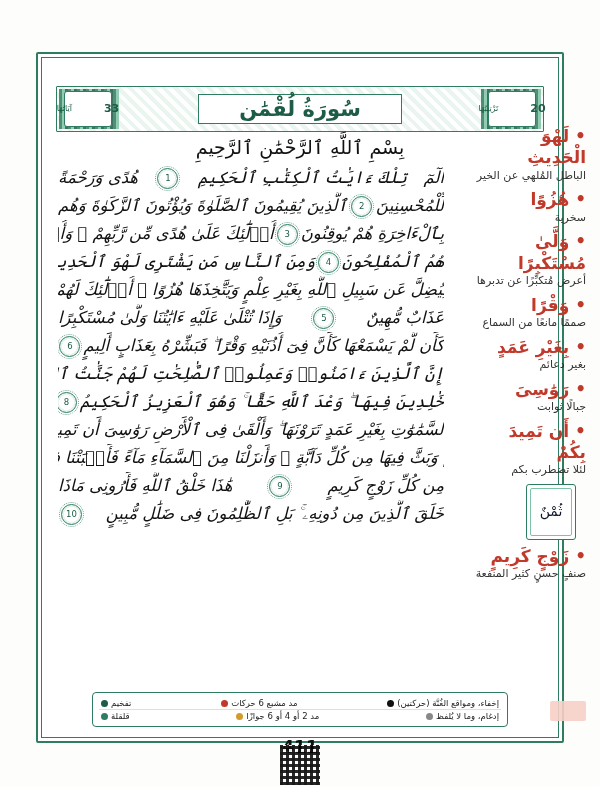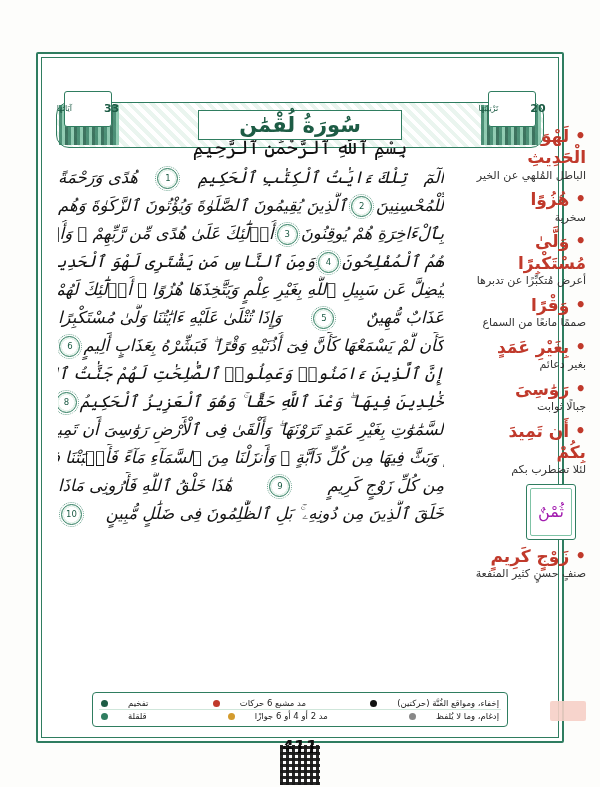--- a/index.html
+++ b/index.html
@@ -42,22 +42,22 @@
   .tab-sura{left:78px;}
   .tab-juz{right:78px;}
   .tab-juz .num{color:#b8860b;font-weight:bold;}
   
   .title-band{
     position:absolute;
     left:56px;right:56px;top:86px;height:44px;
     border:1.5px solid #2f7d60;
     background:
       repeating-linear-gradient(45deg,#eaf5ef 0 4px,#ffffff 4px 8px);
-    border-radius:13px;
-    display:flex;align-items:center;justify-content:center;margin-top:16px;
+    border-radius:1px;
+    display:flex;align-items:center;justify-content:center;
   }
   .title-band .orn{
     position:absolute;top:2px;bottom:2px;width:60px;
     background:
       repeating-linear-gradient(90deg,#2f7d60 0 3px,#7fc3a6 3px 6px,#1d5c45 6px 9px);
     opacity:.85;
   }
   .title-band .orn.left{left:2px;}
   .title-band .orn.right{right:2px;}
   .title-band .center{
@@ -88,21 +88,20 @@
   .corner-box .num{font-size:11px;font-weight:bold;color:#1d5c45;margin-left:32px;}
   .corner-left{left:64px;top:91px;}
   .corner-right{right:64px;top:91px;}
   
   .basmala{
     position:absolute;
     left:0;right:0;top:136px;
     text-align:center;
     font-size:19px;color:#111;
     direction:rtl;
-    font-family:Liberation Serif, serif;
   }
   
   .quran{
     position:absolute;
     left:58px;top:164px;
     width:386px;
     direction:rtl;
     text-align:justify;
     color:#111;
   }
@@ -146,42 +145,42 @@
   }
   .note{margin-bottom:7px;}
   .note .hw{
     color:#c0392b;font-size:17px;font-weight:bold;display:block;
   }
   .note .gl{color:#333;font-size:11px;display:block;}
   .note-box{
     width:48px;height:54px;margin:6px 10px 6px auto;
     border:1.5px solid #2f7d60;border-radius:3px;
     display:flex;align-items:center;justify-content:center;
-    font-size:16px;color:#a21caf;
+    font-size:14px;color:#0f172a;
     background:#fff;
     position:relative;
   }
   .note-box:before{content:"";position:absolute;inset:3px;border:1px solid #7fc3a6;border-radius:2px;}
   
   .legend{
     position:absolute;
     left:92px;right:92px;bottom:60px;
     border:1.5px solid #2f7d60;
     border-radius:4px;
     background:#ffffff;
     direction:rtl;
     padding:4px 6px;
     font-size:8.5px;color:#222;
   }
   .legend-row{
     display:flex;justify-content:space-between;align-items:center;
     padding:1px 2px;
   }
   .legend-row + .legend-row{border-top:1px solid #cfe6da;}
-  .lg{display:flex;align-items:center;gap:20px;white-space:nowrap;}
+  .lg{display:flex;align-items:center;gap:3px;white-space:nowrap;}
   .dot{width:7px;height:7px;border-radius:50%;display:inline-block;}
   
   .page-number{
     position:absolute;
     left:0;right:0;bottom:30px;
     text-align:center;
     font-size:17px;font-weight:bold;color:#111;
   }
   .qr{
     position:absolute;

